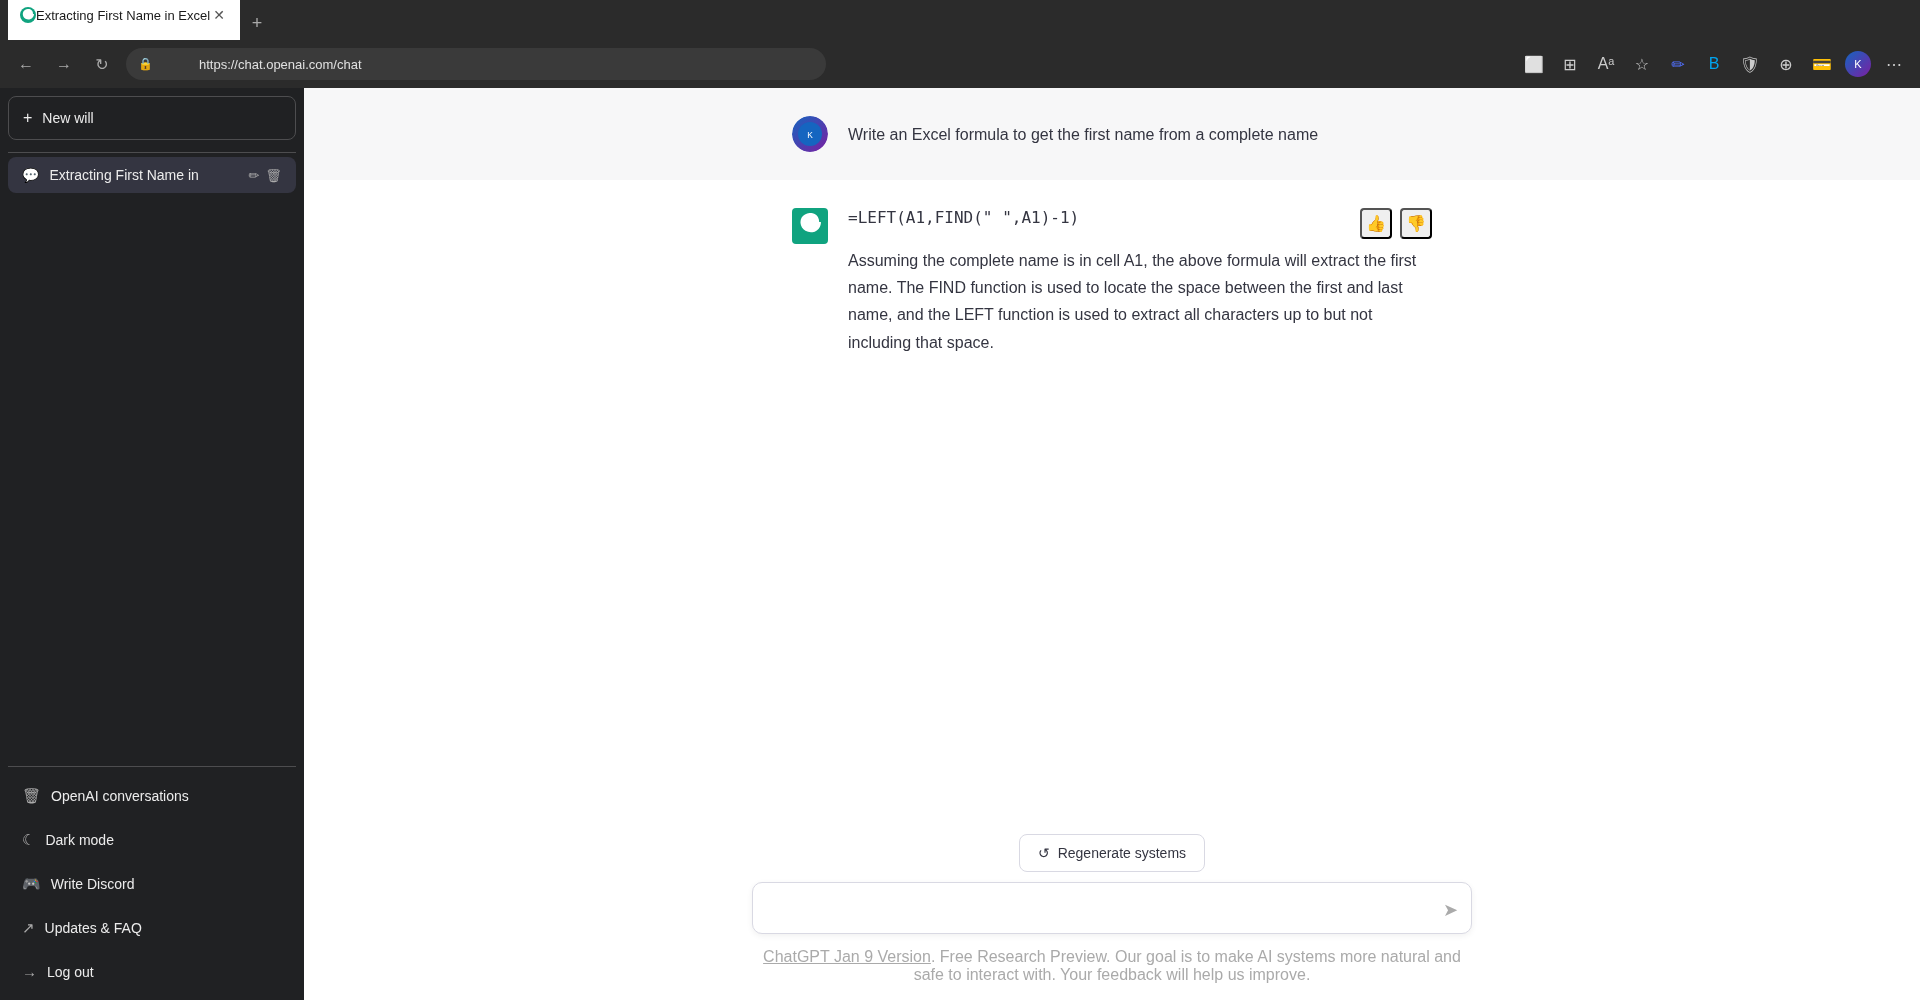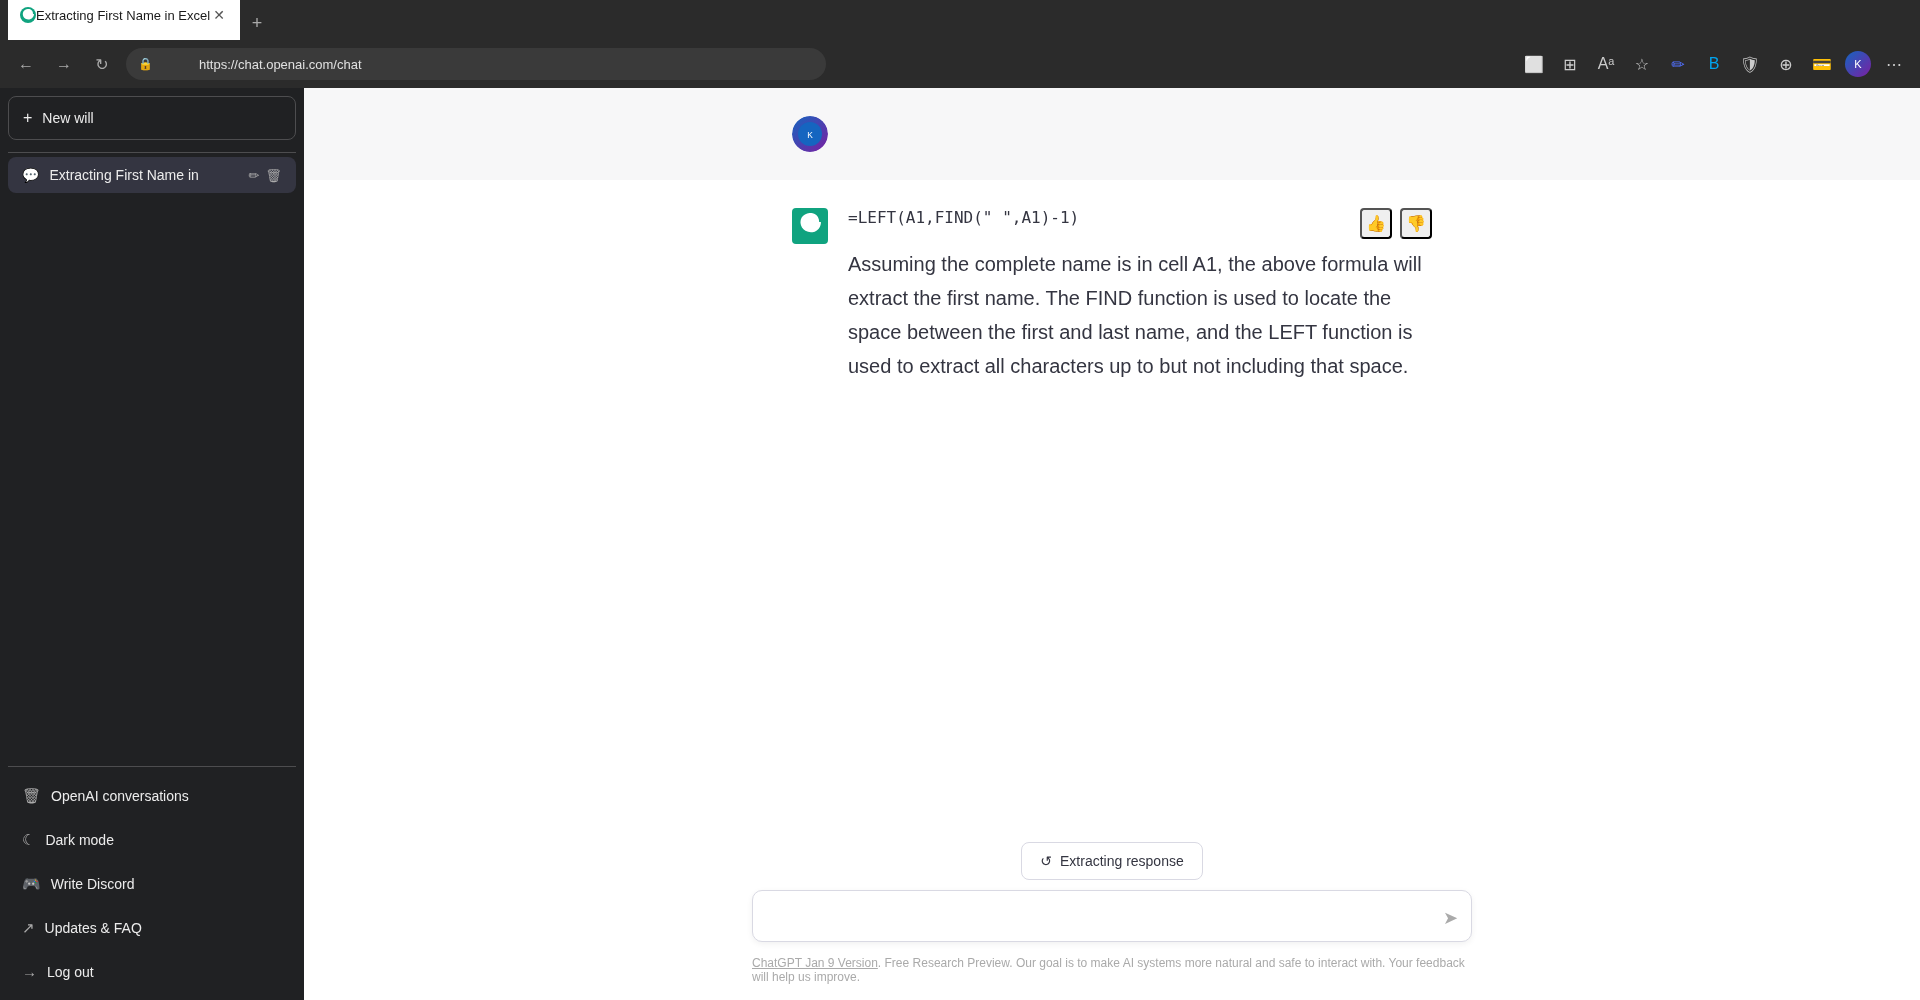--- a/index.html
+++ b/index.html
@@ -50,32 +50,32 @@
     .user-avatar-img { width: 36px; height: 36px; background: linear-gradient(135deg, #1565c0, #7b1fa2); border-radius: 50%; display: flex; align-items: center; justify-content: center; font-size: 10px; color: #fff; }
     .message-text { font-size: 16px; color: #343541; line-height: 1.6; padding-top: 6px; }
 
     
     .assistant-message-wrapper { background: #fff; padding: 28px 0; }
     .assistant-message { max-width: 720px; margin: 0 auto; display: flex; gap: 20px; padding: 0 40px; position: relative; }
     .assistant-avatar { width: 36px; height: 36px; background: #10a37f; border-radius: 4px; flex-shrink: 0; display: flex; align-items: center; justify-content: center; }
     .assistant-avatar-icon { color: #fff; font-size: 18px; }
     .assistant-content { flex: 1; }
     .formula-block { font-family: monospace; font-size: 16px; color: #343541; font-weight: 500; margin-bottom: 20px; }
-    .assistant-body { font-size: 20px; color: #343541; line-height: 1.7; }
+    .assistant-body { font-size: 16px; color: #343541; line-height: 1.7; }
     .message-actions { position: absolute; top: 0; right: 40px; display: flex; gap: 8px; }
     .action-btn { color: #aaa; font-size: 16px; cursor: pointer; padding: 4px; border-radius: 4px; }
 
     
     .chat-input-area { padding: 16px 40px; flex-shrink: 0; display: flex; flex-direction: column; align-items: center; gap: 10px; }
     .regenerate-btn { display: flex; align-items: center; gap: 8px; padding: 10px 18px; border: 1px solid #d9d9e3; border-radius: 8px; background: #fff; color: #343541; font-size: 14px; cursor: pointer; }
     .regenerate-icon { font-size: 14px; }
     .input-box { width: 100%; max-width: 720px; border: 1px solid #d9d9e3; border-radius: 10px; padding: 14px 48px 14px 16px; font-size: 15px; color: #343541; outline: none; resize: none; min-height: 52px; box-shadow: 0 2px 6px rgba(0,0,0,0.06); position: relative; }
     .input-wrapper { width: 100%; max-width: 720px; position: relative; }
     .send-btn { position: absolute; right: 14px; bottom: 50%; transform: translateY(50%); background: none; border: none; color: #aaa; font-size: 18px; cursor: pointer; }
-    .footer-text { font-size: 12px; color: #aaa; text-align: left; max-width: 720px; }
+    .footer-text { font-size: 16px; color: #aaa; text-align: center; max-width: 720px; }
     .footer-link { color: #aaa; text-decoration: underline; cursor: pointer; }
   </style>
 </head>
 <body>
 
 <div class="browser-tab-bar">
   <div class="browser-tab">
     <div class="tab-favicon">
       <svg width="12" height="12" viewBox="0 0 41 41" fill="none">
           <path d="M37.532 16.87a22.015 22.015 0 0 0-.62-5.379c-1.405-5.578-5.894-9.903-11.384-11.12a20.63 20.63 0 0 0-10.278.486C9.404 2.466 5.28 6.503 3.585 11.664a21.877 21.877 0 0 0-.77 7.102c.395 6.044 3.82 11.476 9.107 14.533a21.13 21.13 0 0 0 13.347 2.513c5.79-.876 10.818-4.518 13.555-9.791a21.905 21.905 0 0 0 2.154-7.79 21.76 21.76 0 0 0-.446-1.36z" fill="#fff"></path>
@@ -164,20 +164,21 @@
       <div class="user-message-wrapper">
         <div class="user-message">
           <div class="user-avatar">
             <div class="user-avatar-img">
               <svg width="24" height="24" viewBox="0 0 40 40" fill="none">
                 <rect width="40" height="40" rx="20" fill="#1565c0"></rect>
                 <text x="20" y="26" text-anchor="middle" fill="white" font-size="14" font-family="Arial">K</text>
               </svg>
             </div>
           </div>
+          <div class="message-text">Write an Excel formula to get the first name from a complete name</div>
         </div>
       </div>
 
       <div class="assistant-message-wrapper">
         <div class="assistant-message">
           <div class="assistant-avatar">
             <span class="assistant-avatar-icon">
               <svg width="22" height="22" viewBox="0 0 41 41" fill="none">
                   <path d="M37.532 16.87a22.015 22.015 0 0 0-.62-5.379c-1.405-5.578-5.894-9.903-11.384-11.12a20.63 20.63 0 0 0-10.278.486C9.404 2.466 5.28 6.503 3.585 11.664a21.877 21.877 0 0 0-.77 7.102c.395 6.044 3.82 11.476 9.107 14.533a21.13 21.13 0 0 0 13.347 2.513c5.79-.876 10.818-4.518 13.555-9.791a21.905 21.905 0 0 0 2.154-7.79 21.76 21.76 0 0 0-.446-1.36z" fill="white"></path>
                 </svg>
@@ -192,21 +193,21 @@
             <button class="action-btn">👎</button>
           </div>
         </div>
       </div>
 
     </div>
 
     <div class="chat-input-area">
       <button class="regenerate-btn">
         <span class="regenerate-icon">↺</span>
-        <span>Extracting response</span>
+        <span>Regenerate systems</span>
       </button>
       <div class="input-wrapper">
         <textarea class="input-box" rows="1" style=""></textarea>
         <button class="send-btn">➤</button>
       </div>
       <div class="footer-text">
         <span class="footer-link">ChatGPT Jan 9 Version</span><span>. Free Research Preview. Our goal is to make AI systems more natural and safe to interact with. Your feedback will help us improve.</span>
       </div>
     </div>
   </div>

